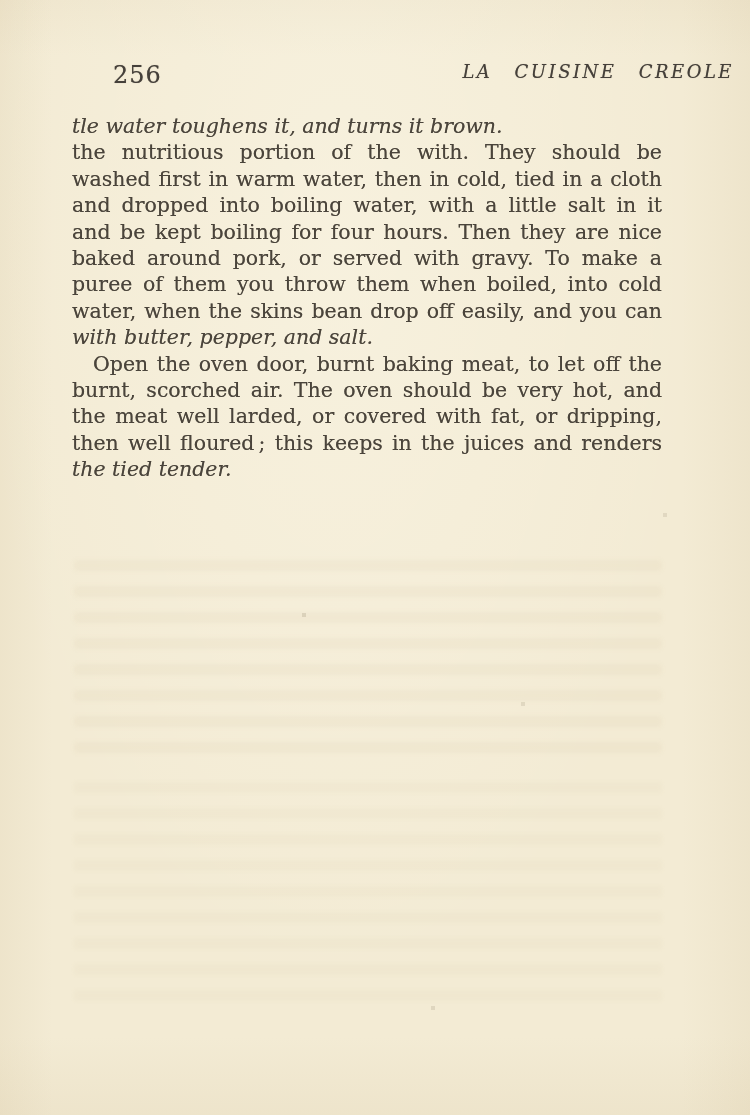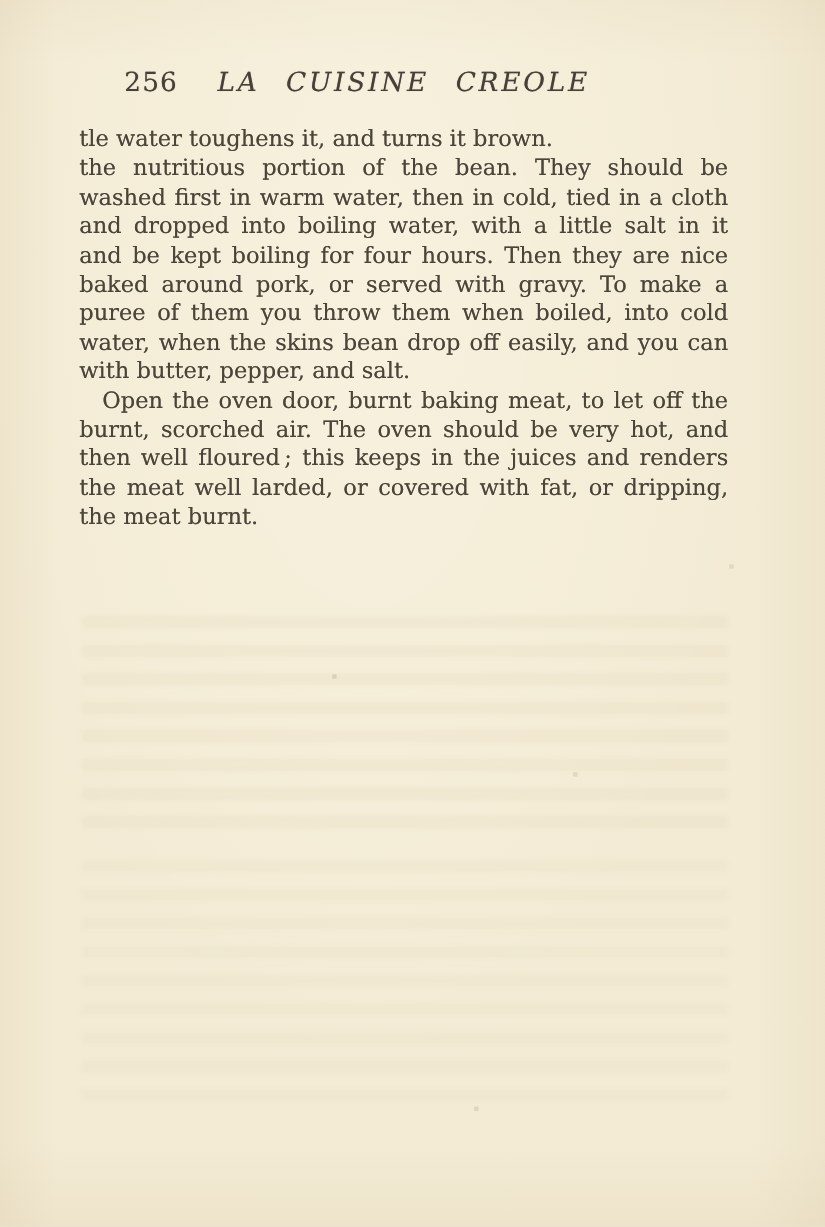--- a/index.html
+++ b/index.html
@@ -38,23 +38,23 @@
     letter-spacing: 1px;
     color: #45403a;
     text-shadow: 0 0 0.7px rgba(70,62,52,0.55);
     margin-left: 40px;
   }
   .running-title {
     position: absolute;
     left: 0;
     right: 16px;
     top: 0;
-    text-align: center;
+    text-align: right;
     font-style: italic;
-    font-size: 24px;
+    font-size: 18px;
     letter-spacing: 2.5px;
     word-spacing: 14px;
     color: #45403a;
     text-shadow: 0 0 0.7px rgba(70,62,52,0.55);
     white-space: nowrap;
   }
 
   
   .text-block {
     position: absolute;
@@ -66,20 +66,21 @@
     color: #4a443b;
     text-shadow: 0 0 0.6px rgba(74,66,56,0.6);
   }
   .text-block .line {
     text-align: justify;
     text-align-last: justify;
     white-space: nowrap;
   }
   .text-block .line.last {
     text-align-last: left;
+    font-style: italic;
   }
   .text-block .line.indent {
     padding-left: 21px;
   }
 
   
   .ghost {
     position: absolute;
     left: 74px;
     width: 588px;
@@ -116,32 +117,32 @@
 
 <div class="page">
 
   <div class="page-header">
     <span class="page-number">256</span>
     <span class="running-title">LA CUISINE CREOLE</span>
   </div>
 
   <div class="text-block">
       <div class="line last">tle water toughens it, and turns it brown.</div>
-      <div class="line">the nutritious portion of the bean. They should be</div>
+      <div class="line">the nutritious portion of the with. They should be</div>
       <div class="line">washed first in warm water, then in cold, tied in a cloth</div>
       <div class="line">and dropped into boiling water, with a little salt in it</div>
       <div class="line">and be kept boiling for four hours. Then they are nice</div>
       <div class="line">baked around pork, or served with gravy. To make a</div>
       <div class="line">puree of them you throw them when boiled, into cold</div>
       <div class="line">water, when the skins bean drop off easily, and you can</div>
       <div class="line last">with butter, pepper, and salt.</div>
       <div class="line indent">Open the oven door, burnt baking meat, to let off the</div>
       <div class="line">burnt, scorched air. The oven should be very hot, and</div>
+      <div class="line">the meat well larded, or covered with fat, or dripping,</div>
       <div class="line">then well floured ; this keeps in the juices and renders</div>
-      <div class="line">the meat well larded, or covered with fat, or dripping,</div>
-      <div class="line last">the meat burnt.</div>
+      <div class="line last">the tied tender.</div>
     </div>
 
   <div class="ghost ghost-a"></div>
   <div class="ghost ghost-b"></div>
   <div class="specks"></div>
 
 </div>
 
 </body></html>

